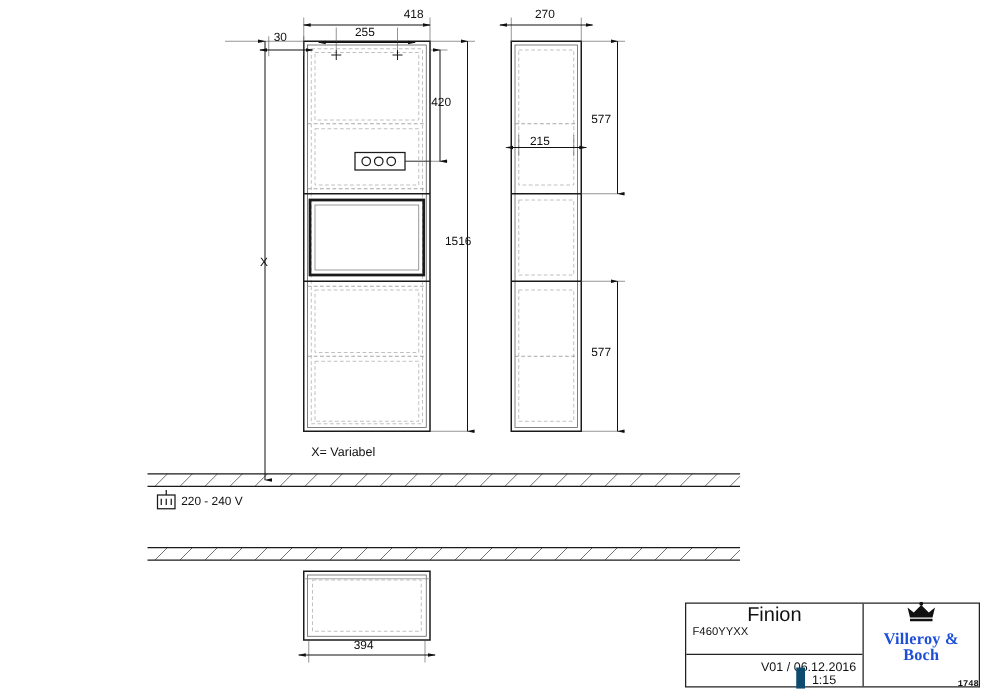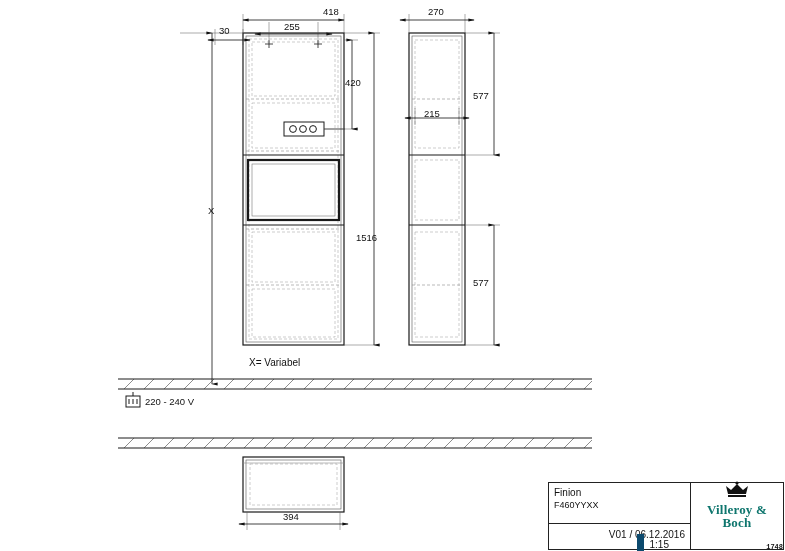--- a/index.html
+++ b/index.html
@@ -64,23 +64,24 @@
   .tb-scale {
     position: absolute;
     left: 88px; top: 51px;
     width: 32px; height: 27px;
     box-sizing: border-box;
     border-left: 7px solid #0c4a6e;
     padding-top: 5px;
     text-align: center;
   }
   .tb-name {
-    font-size: 10px;
+    font-size: 16px;
     color: #111;
     line-height: 12px;
+    text-align: center;
   }
   .tb-sub {
     font-size: 9px;
     color: #111;
     line-height: 12px;
   }
   .tb-date {
     font-size: 10px;
     color: #111;
     text-align: right;
@@ -96,21 +97,21 @@
   }
   .logo-wrap {
     text-align: center;
     line-height: 1;
   }
   .logo-name {
     font-family: "Liberation Serif", serif;
     font-size: 13px;
     font-weight: bold;
     letter-spacing: 0.2px;
-    color: #0f766e;
+    color: #1d4ed8;
     margin-top: 1px;
   }
   .logo-year {
     font-family: Liberation Mono, monospace;
     font-size: 7px;
     font-weight: bold;
     color: #111;
     margin-top: 15px;
     text-align: right;
   }
@@ -307,21 +308,21 @@
       <line x1="133" y1="399" x2="133" y2="404" stroke="#1a1a1a" stroke-width="1"></line>
       <line x1="137" y1="399" x2="137" y2="404" stroke="#1a1a1a" stroke-width="1"></line>
       <line x1="133" y1="392" x2="133" y2="396" stroke="#1a1a1a" stroke-width="1"></line>
     </g>
   </svg>
 
   <div class="lbl" style="left:283px; top:6px;margin-left:40px;">418</div>
   <div class="lbl" style="left:284px; top:21px;">255</div>
   <div class="lbl" style="left:219px; top:25px;">30</div>
   <div class="lbl" style="left:345px; top:77px;">420</div>
-  <div class="lbl" style="left:356px; top:188px;margin-top:44px;">1516</div>
+  <div class="lbl" style="left:356px; top:188px;">1516</div>
   <div class="lbl" style="left:208px; top:205px;">X</div>
   <div class="xvar">X= Variabel</div>
 
   <div class="lbl" style="left:428px; top:6px;">270</div>
   <div class="lbl" style="left:424px; top:108px;">215</div>
   <div class="lbl" style="left:473px; top:90px;">577</div>
   <div class="lbl" style="left:473px; top:277px;">577</div>
 
   <div class="lbl" style="left:283px; top:511px;">394</div>
 

